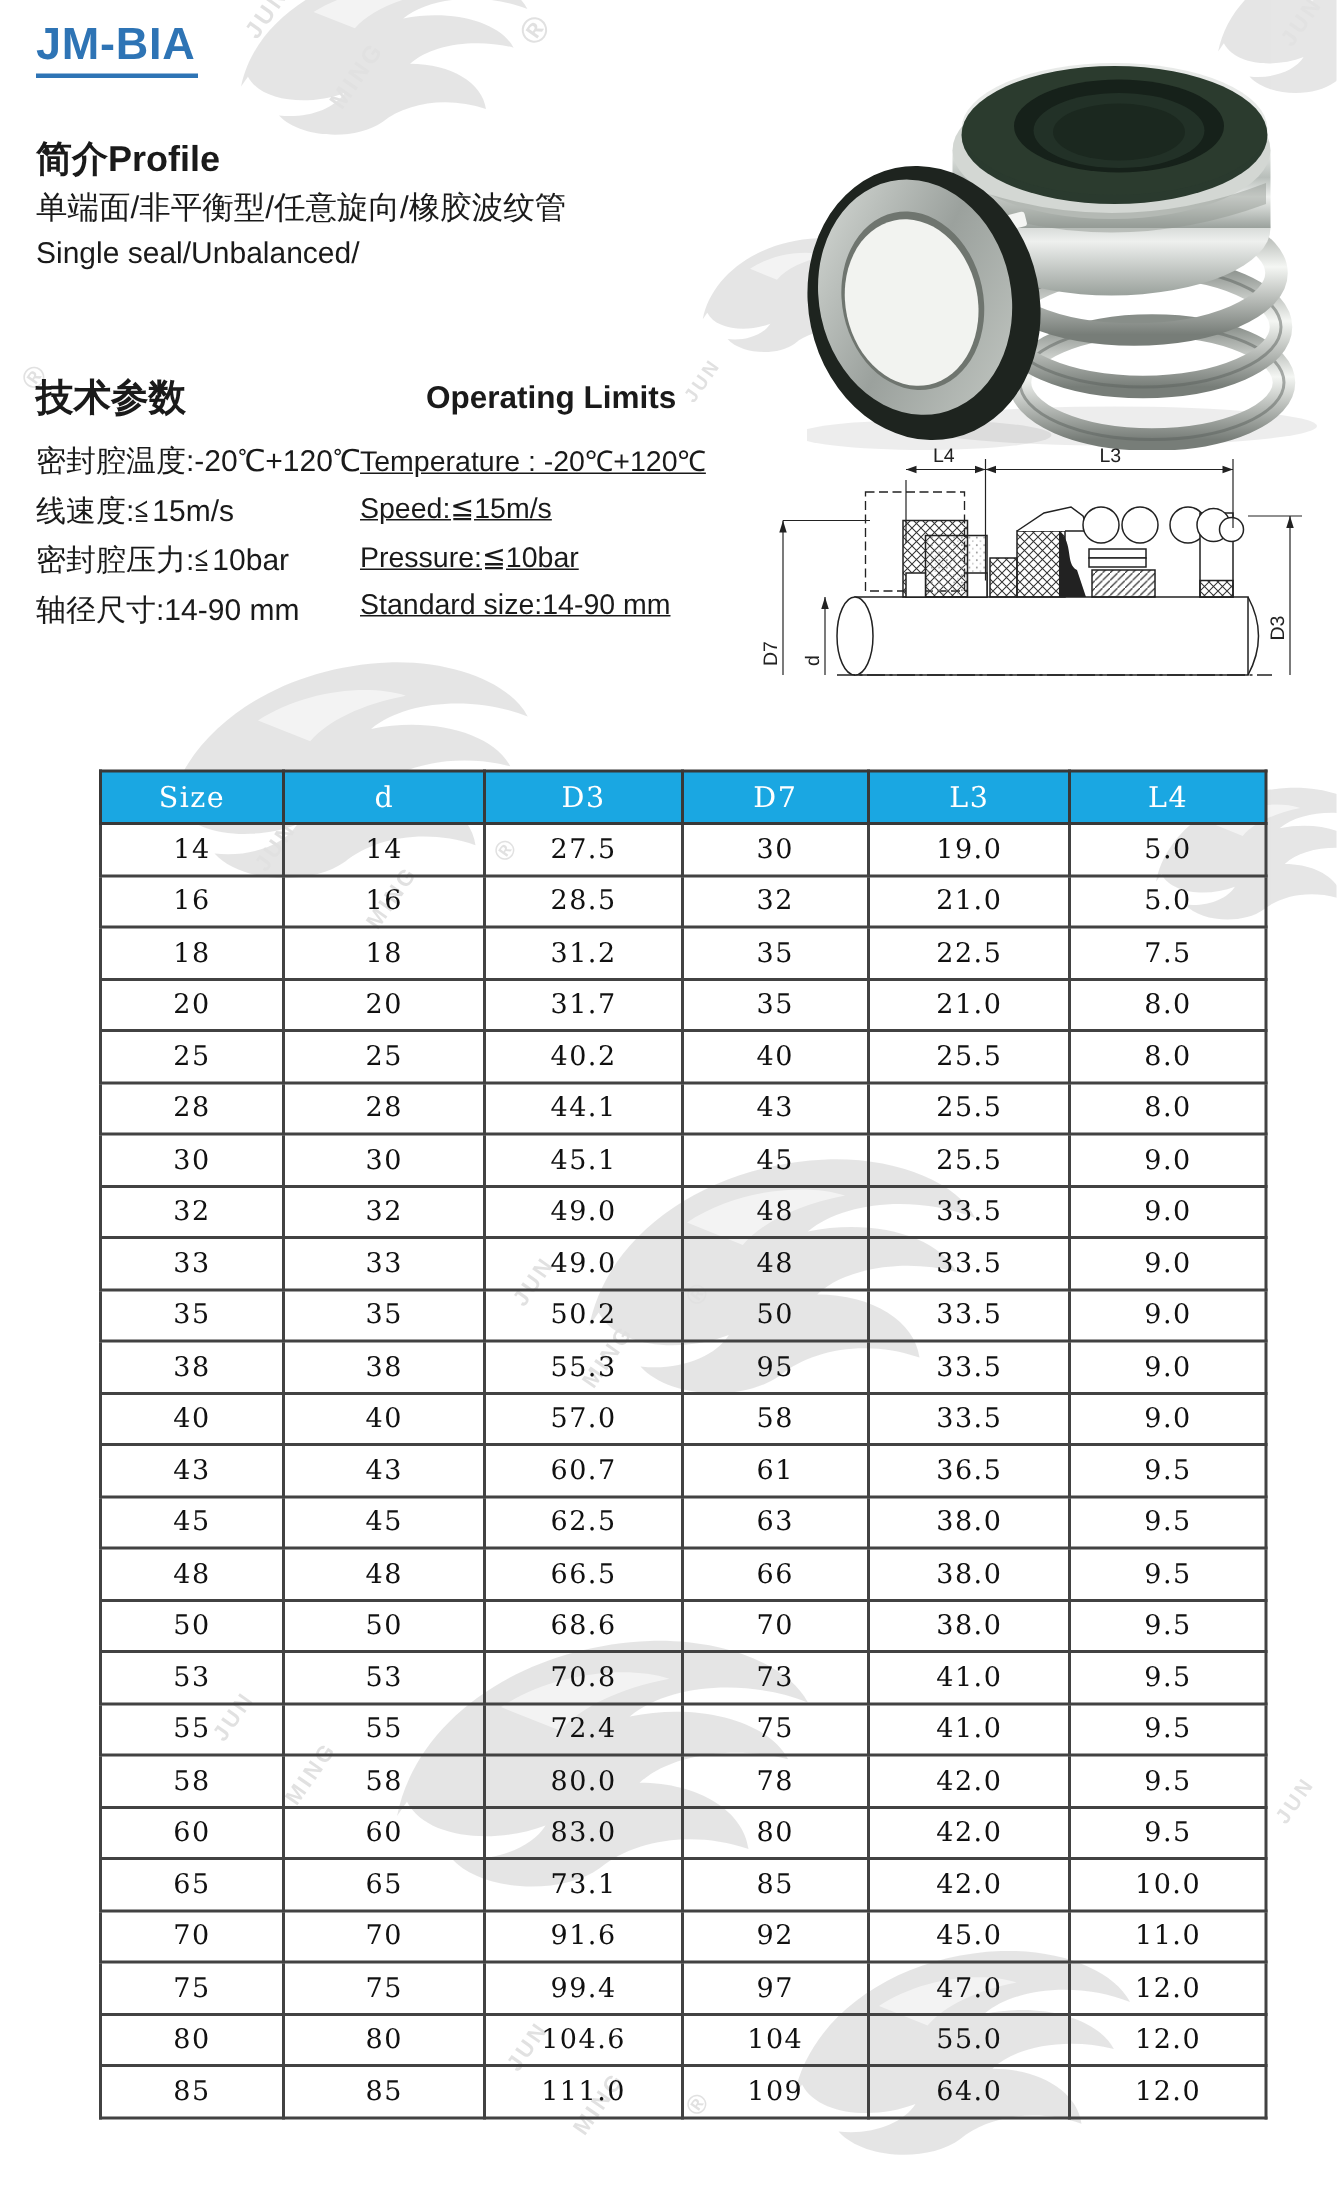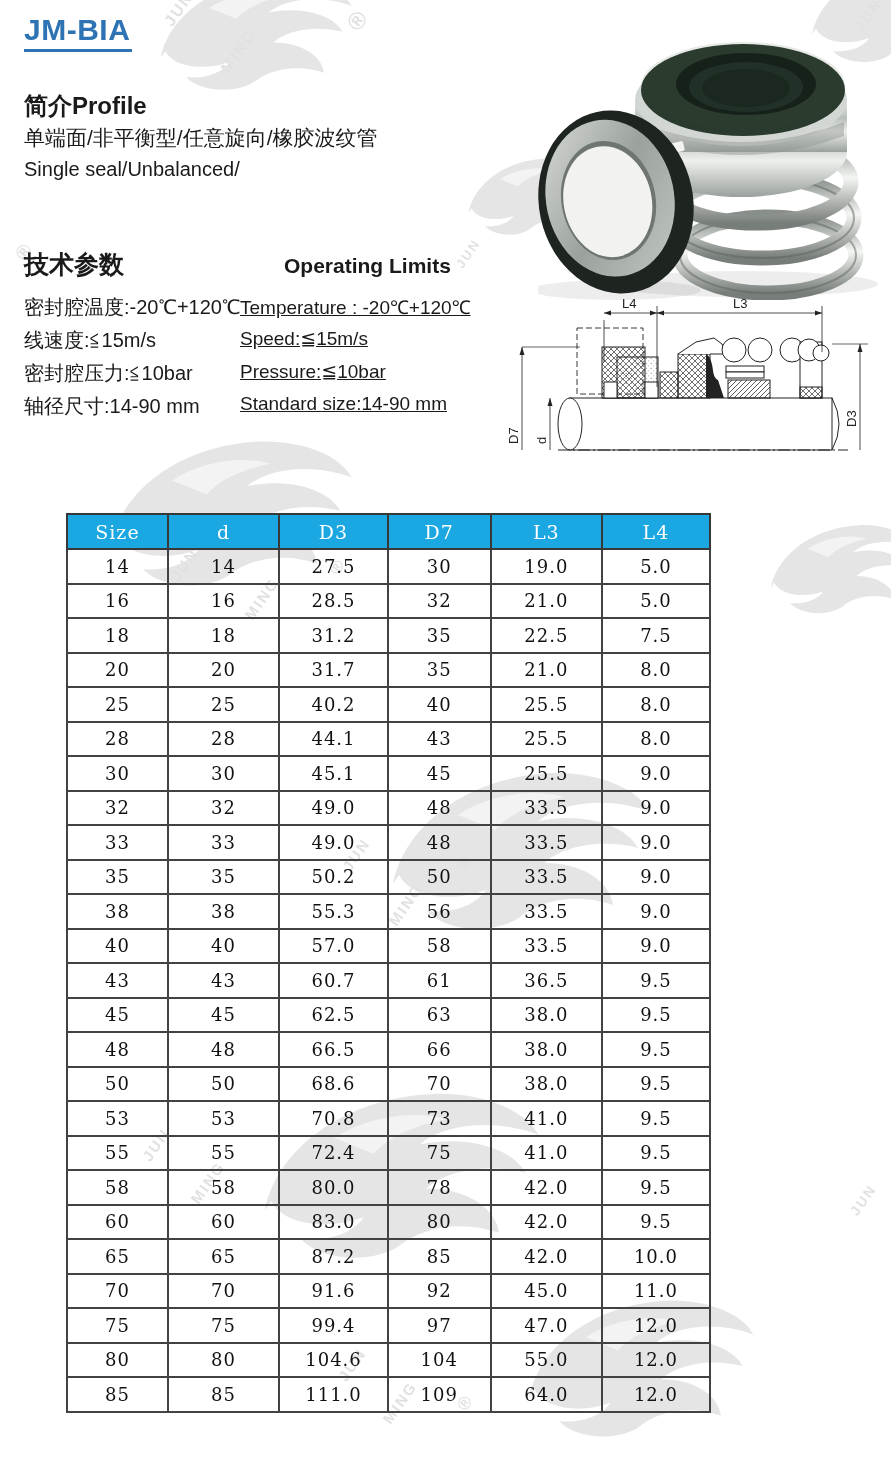--- a/index.html
+++ b/index.html
@@ -28,21 +28,21 @@
   .spec-row{position:absolute;left:24px;display:flex;white-space:nowrap;justify-content:space-between;}
   .spec-zh{width:216px;font-size:20px;}
   .spec-en{font-size:19px;text-decoration:underline;}
   .spec-row.r0{top:294px;} .spec-row.r1{top:327px;} .spec-row.r2{top:360px;} .spec-row.r3{top:393px;}
   
   .photo{position:absolute;left:538px;top:12px;}
   .diagram{position:absolute;left:500px;top:292px;}
   .diagram text{font-family:"Liberation Sans",sans-serif;font-size:13px;fill:#222;}
   
   .dim-table{
-    position:absolute;left:66px;top:513px;width:645px;
+    position:absolute;left:66px;top:513px;width:779px;
     border-collapse:collapse;table-layout:fixed;
     font-family:"DejaVu Serif","Liberation Serif",serif;
   }
   .dim-table th{
     background:#1aa7e2;color:#ffffff;font-weight:normal;
     font-size:19px;height:31px;letter-spacing:1px;
     border:2px solid #383838;
   }
   .dim-table td{
     border:2px solid #424242;text-align:center;vertical-align:middle;
@@ -355,21 +355,21 @@
           <td>35</td>
           <td>50.2</td>
           <td>50</td>
           <td>33.5</td>
           <td>9.0</td>
         </tr>
         <tr>
           <td>38</td>
           <td>38</td>
           <td>55.3</td>
-          <td>56</td>
+          <td>95</td>
           <td>33.5</td>
           <td>9.0</td>
         </tr>
         <tr>
           <td>40</td>
           <td>40</td>
           <td>57.0</td>
           <td>58</td>
           <td>33.5</td>
           <td>9.0</td>
@@ -434,21 +434,21 @@
           <td>60</td>
           <td>60</td>
           <td>83.0</td>
           <td>80</td>
           <td>42.0</td>
           <td>9.5</td>
         </tr>
         <tr>
           <td>65</td>
           <td>65</td>
-          <td>87.2</td>
+          <td>73.1</td>
           <td>85</td>
           <td>42.0</td>
           <td>10.0</td>
         </tr>
         <tr>
           <td>70</td>
           <td>70</td>
           <td>91.6</td>
           <td>92</td>
           <td>45.0</td>

